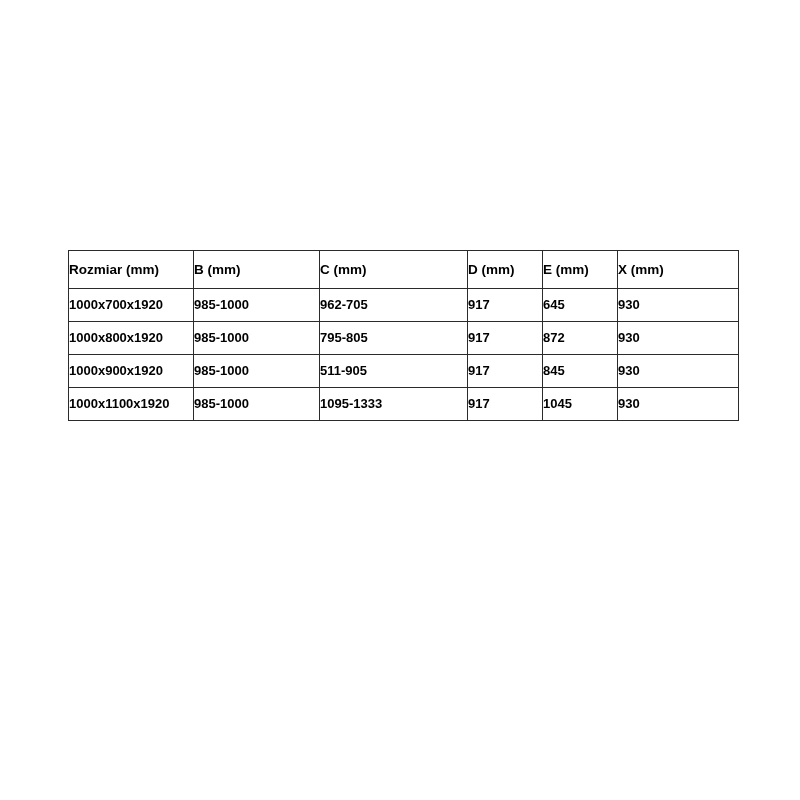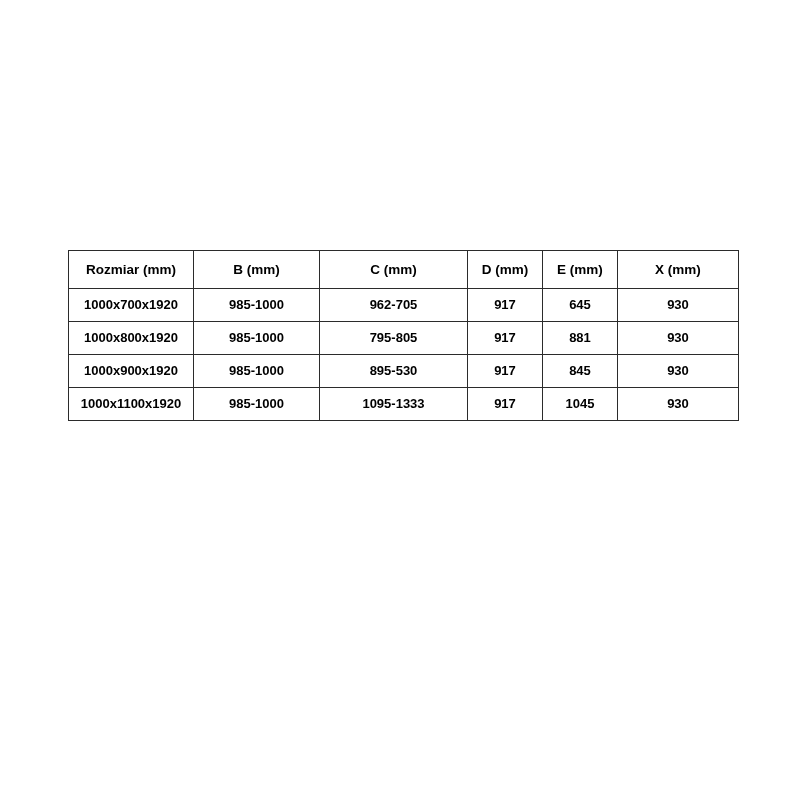--- a/index.html
+++ b/index.html
@@ -26,21 +26,21 @@
     width: 670px;
   }
   table.spec-table {
     border-collapse: collapse;
     width: 670px;
     table-layout: fixed;
   }
   table.spec-table th,
   table.spec-table td {
     border: 1px solid #2b2b2b;
-    text-align: center;
+    text-align: left;
     vertical-align: middle;
     color: #000000;
     font-size: 13px;
     font-weight: bold;
     padding: 0;
     height: 32px;
     line-height: 32px;
     white-space: nowrap;
     overflow: hidden;
   }
@@ -88,27 +88,27 @@
           <td>962-705</td>
           <td>917</td>
           <td>645</td>
           <td>930</td>
         </tr>
         <tr>
           <td>1000x800x1920</td>
           <td>985-1000</td>
           <td>795-805</td>
           <td>917</td>
-          <td>881</td>
+          <td>872</td>
           <td>930</td>
         </tr>
         <tr>
           <td>1000x900x1920</td>
           <td>985-1000</td>
-          <td>895-530</td>
+          <td>511-905</td>
           <td>917</td>
           <td>845</td>
           <td>930</td>
         </tr>
         <tr>
           <td>1000x1100x1920</td>
           <td>985-1000</td>
           <td>1095-1333</td>
           <td>917</td>
           <td>1045</td>

